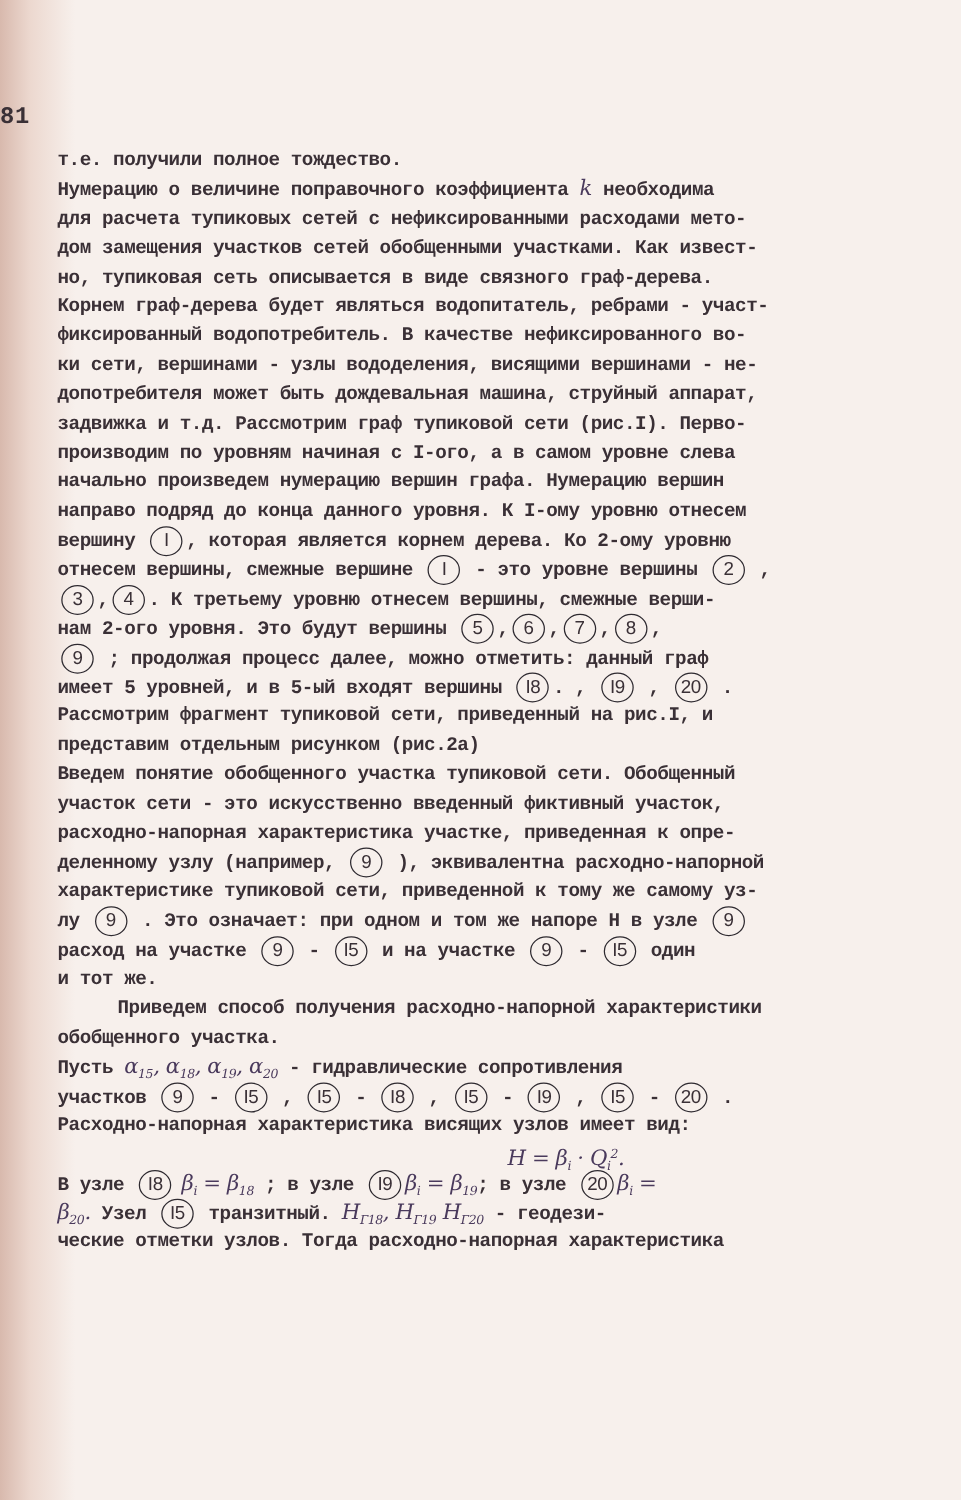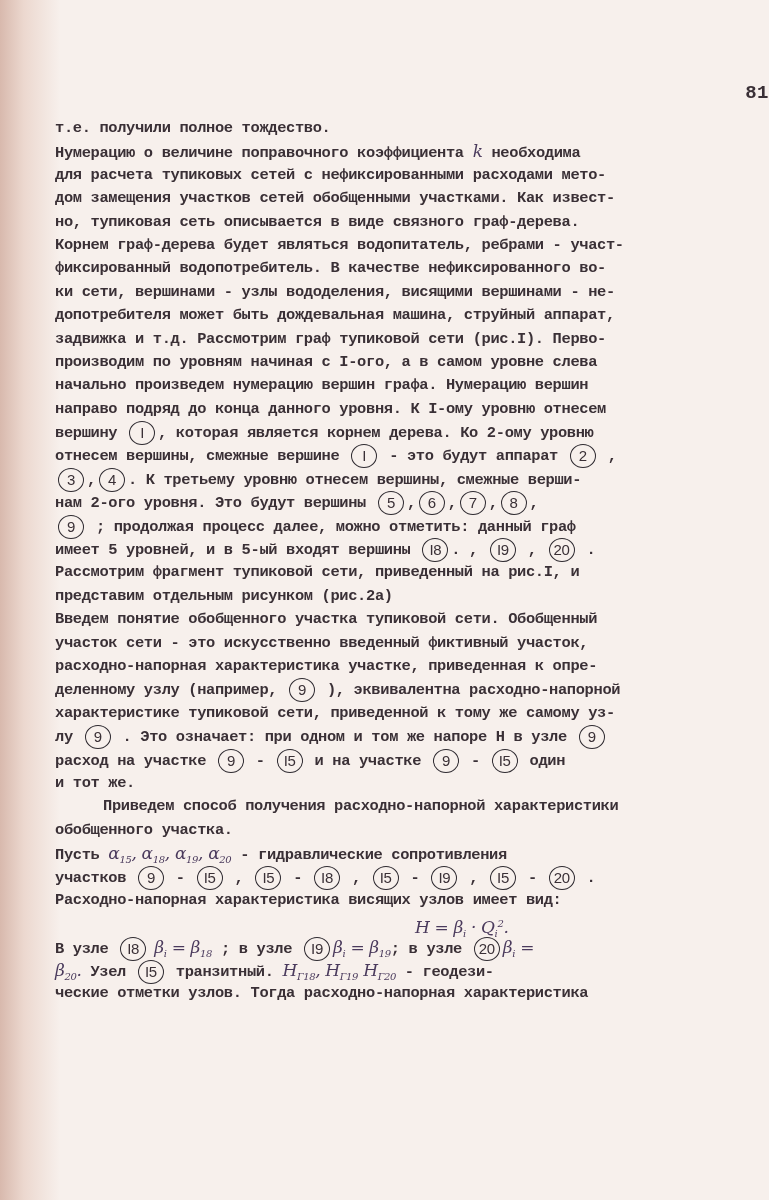--- a/index.html
+++ b/index.html
@@ -8,25 +8,25 @@
     background: #f7f0ec;
     position: relative;
     font-family: "Liberation Mono", "DejaVu Sans Mono", monospace;
     color: #3a3036;
   }
   .page-shade {
     position: absolute; left: 0; top: 0; bottom: 0; width: 60px;
     background: linear-gradient(to right, #d8b9ad 0%, #ecd8cf 40%, rgba(247,240,236,0) 100%);
   }
   .page-number {
-    position: absolute; top: 82px; left: 0; width: 769px; text-align: right;
+    position: absolute; top: 82px; left: 0; width: 769px; text-align: left;
     font-size: 19px; font-weight: bold; letter-spacing: 0.5px;
   }
   .text-block {
-    position: absolute; left: 55px; top: 117px; width: 700px;
+    position: absolute; left: 46px; top: 117px; width: 700px;
   }
   .line {
     height: 23.4px; line-height: 23.4px; font-size: 15.4px; font-weight: bold;
     white-space: nowrap; letter-spacing: -0.35px;
   }
   .indent { padding-left: 48px; font-family: Liberation Mono, monospace; }
   .node {
     display: inline-block; min-width: 22px; height: 22px; line-height: 22px;
     border: 1.5px solid #2e2a30; border-radius: 50%; text-align: center;
     font-family: "Liberation Sans", sans-serif; font-weight: normal; font-size: 15px;
@@ -51,21 +51,21 @@
     <div class="line"><span>но, тупиковая сеть описывается в виде связного граф-дерева.</span></div>
     <div class="line"><span>Корнем граф-дерева будет являться водопитатель, ребрами - участ-</span></div>
     <div class="line"><span>фиксированный водопотребитель. В качестве нефиксированного во-</span></div>
     <div class="line"><span>ки сети, вершинами - узлы вододеления, висящими вершинами - не-</span></div>
     <div class="line"><span>допотребителя может быть дождевальная машина, струйный аппарат,</span></div>
     <div class="line"><span>задвижка и т.д. Рассмотрим граф тупиковой сети (рис.I). Перво-</span></div>
     <div class="line"><span>производим по уровням начиная с I-ого, а в самом уровне слева</span></div>
     <div class="line"><span>начально произведем нумерацию вершин графа. Нумерацию вершин</span></div>
     <div class="line"><span>направо подряд до конца данного уровня. К I-ому уровню отнесем</span></div>
     <div class="line"><span>вершину </span><span class="node">I</span><span>, которая является корнем дерева. Ко 2-ому уровню</span></div>
-    <div class="line"><span>отнесем вершины, смежные вершине </span><span class="node">I</span><span> - это будут аппарат </span><span class="node">2</span><span> ,</span></div>
+    <div class="line"><span>отнесем вершины, смежные вершине </span><span class="node">I</span><span> - это уровне вершины </span><span class="node">2</span><span> ,</span></div>
     <div class="line"><span class="node">3</span><span>,</span><span class="node">4</span><span>. К третьему уровню отнесем вершины, смежные верши-</span></div>
     <div class="line"><span>нам 2-ого уровня. Это будут вершины </span><span class="node">5</span><span>,</span><span class="node">6</span><span>,</span><span class="node">7</span><span>,</span><span class="node">8</span><span>,</span></div>
     <div class="line"><span class="node">9</span><span> ; продолжая процесс далее, можно отметить: данный граф</span></div>
     <div class="line"><span>имеет 5 уровней, и в 5-ый входят вершины </span><span class="node">I8</span><span>. , </span><span class="node">I9</span><span> , </span><span class="node">20</span><span> .</span></div>
     <div class="line"><span>Рассмотрим фрагмент тупиковой сети, приведенный на рис.I, и</span></div>
     <div class="line"><span>представим отдельным рисунком (рис.2а)</span></div>
     <div class="line"><span>Введем понятие обобщенного участка тупиковой сети. Обобщенный</span></div>
     <div class="line"><span>участок сети - это искусственно введенный фиктивный участок,</span></div>
     <div class="line"><span>расходно-напорная характеристика участке, приведенная к опре-</span></div>
     <div class="line"><span>деленному узлу (например, </span><span class="node">9</span><span> ), эквивалентна расходно-напорной</span></div>

